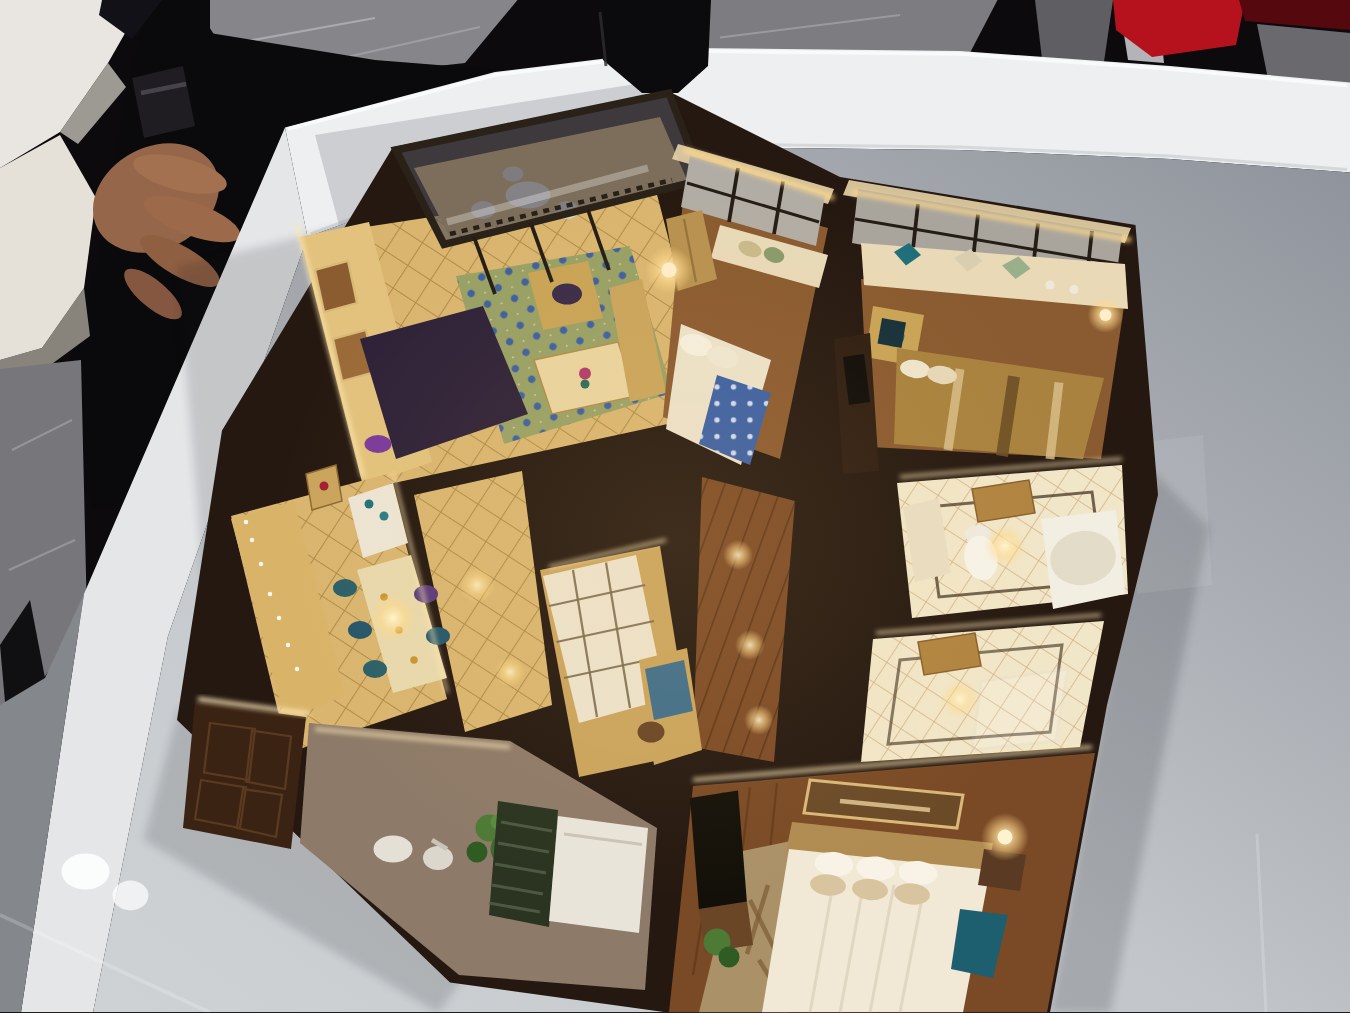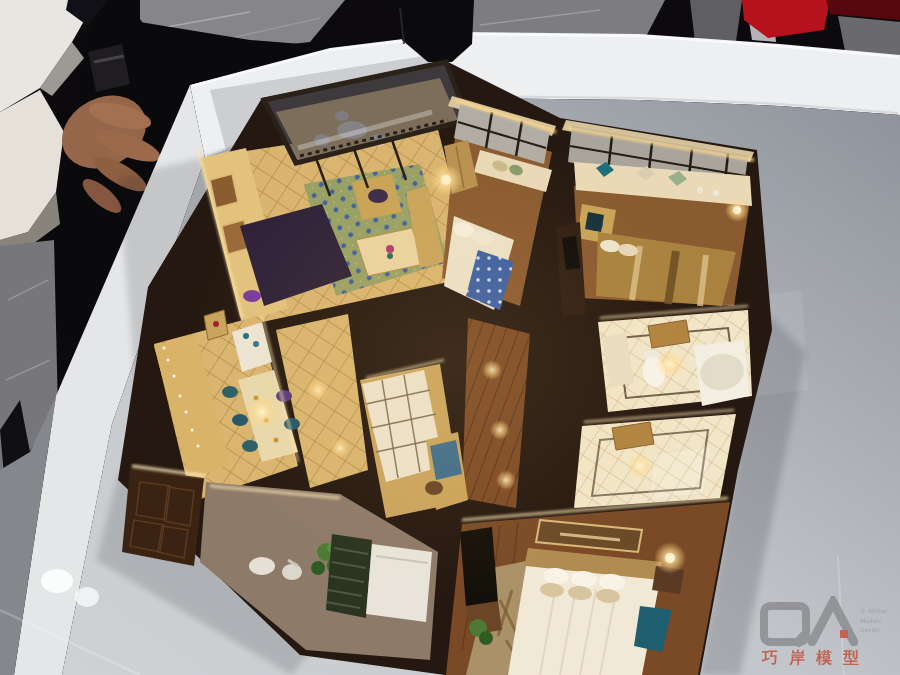--- a/index.html
+++ b/index.html
@@ -293,25 +293,13 @@
         <line x1="198" y1="150" x2="242" y2="318" fill="none" stroke="#ffe8b0" stroke-width="2.5" opacity="0.85" filter="url(#b2)"></line>
         <line x1="262" y1="316" x2="298" y2="462" fill="none" stroke="#ffe8b0" stroke-width="2" opacity="0.8" filter="url(#b2)"></line>
         <line x1="462" y1="520" x2="728" y2="498" fill="none" stroke="#ffe9b8" stroke-width="2.5" opacity="0.85" filter="url(#b2)"></line>
         <line x1="600" y1="318" x2="748" y2="306" fill="none" stroke="#ffe9b8" stroke-width="2" opacity="0.8" filter="url(#b2)"></line>
         <line x1="584" y1="422" x2="734" y2="410" fill="none" stroke="#ffe9b8" stroke-width="2" opacity="0.8" filter="url(#b2)"></line>
         <line x1="366" y1="378" x2="444" y2="360" fill="none" stroke="#ffe9b8" stroke-width="2" opacity="0.8" filter="url(#b2)"></line>
         <ellipse cx="452" cy="360" rx="270" ry="240" fill="url(#gradAmb)" opacity="0.22"></ellipse>
       </g>
   </svg>
 
-  <div class="watermark">
-    <div class="wm-q"></div>
-    <div class="wm-q-tail"></div>
-    <svg class="wm-a" width="50" height="50">
-      <path d="M4,46 L25,6 L46,46" stroke="#8b8b8e" stroke-width="9" fill="none" stroke-linecap="round"></path>
-    </svg>
-    <div class="wm-dot"></div>
-    <div class="wm-brand">巧岸模型</div>
-    <div class="wm-sub">© Amber
-Models
-Design</div>
-  </div>
 </div>
 
 </body></html>

